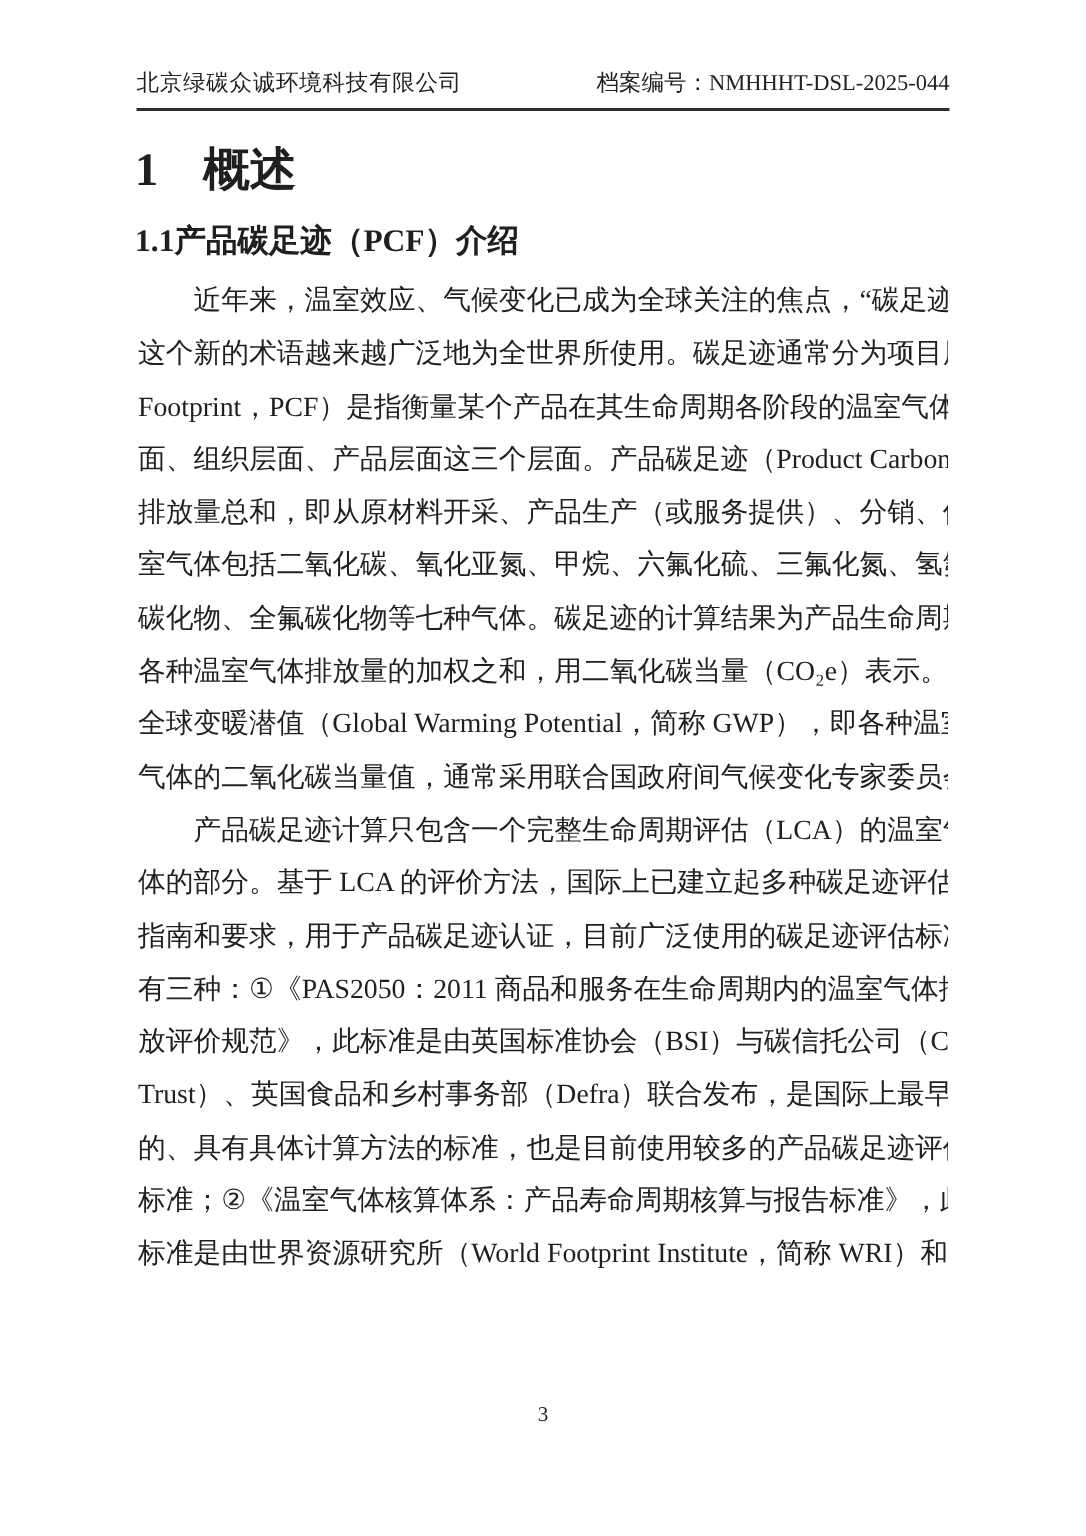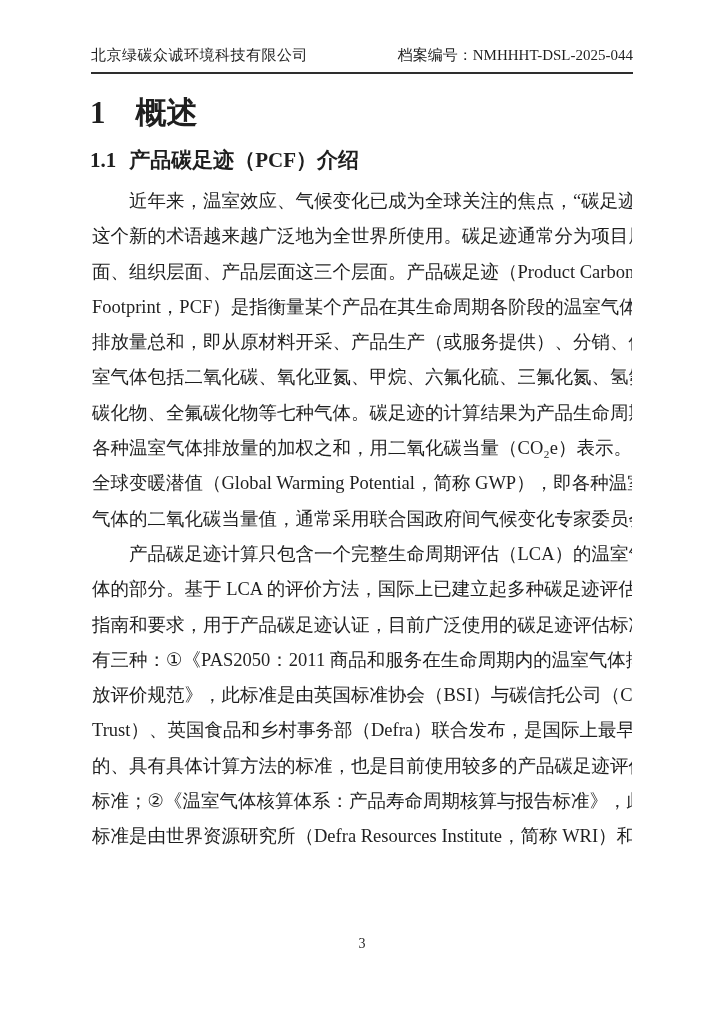--- a/index.html
+++ b/index.html
@@ -30,21 +30,21 @@
   
   .h1-row {
     position: absolute; left: 90px; top: 92px;
     font-size: 31px; font-weight: bold;
   }
   .h1-row .num { margin-right: 30px; }
   .h2-row {
     position: absolute; left: 90px; top: 146px;
     font-size: 21px; font-weight: bold;
   }
-  .h2-row .num { margin-right: 13px; }
+  .h2-row .num { }
 
   
   .body-text {
     position: absolute;
     left: 92px; top: 184px;
     width: 540px;
     font-size: 18.5px;
   }
   .para { margin: 0; }
   .para .line {
@@ -83,39 +83,39 @@
   </div>
 
   <div class="h2-row">
     <span class="num">1.1</span><span>产品碳足迹（PCF）介绍</span>
   </div>
 
   <div class="body-text">
     <div class="para" data-para-end="true">
         <div class="line first">近年来，温室效应、气候变化已成为全球关注的焦点，“碳足迹”</div>
         <div class="line">这个新的术语越来越广泛地为全世界所使用。碳足迹通常分为项目层</div>
+        <div class="line">Footprint，PCF）是指衡量某个产品在其生命周期各阶段的温室气体</div>
         <div class="line">面、组织层面、产品层面这三个层面。产品碳足迹（Product Carbon</div>
-        <div class="line">Footprint，PCF）是指衡量某个产品在其生命周期各阶段的温室气体</div>
         <div class="line">排放量总和，即从原材料开采、产品生产（或服务提供）、分销、使</div>
         <div class="line">室气体包括二氧化碳、氧化亚氮、甲烷、六氟化硫、三氟化氮、氢氟</div>
         <div class="line">碳化物、全氟碳化物等七种气体。碳足迹的计算结果为产品生命周期</div>
         <div class="line">各种温室气体排放量的加权之和，用二氧化碳当量（CO₂e）表示。</div>
         <div class="line">全球变暖潜值（Global Warming Potential，简称 GWP），即各种温室</div>
         <div class="line">气体的二氧化碳当量值，通常采用联合国政府间气候变化专家委员会</div>
       </div>
     <div class="para" data-para-end="false">
         <div class="line first">产品碳足迹计算只包含一个完整生命周期评估（LCA）的温室气</div>
         <div class="line">体的部分。基于 LCA 的评价方法，国际上已建立起多种碳足迹评估</div>
         <div class="line">指南和要求，用于产品碳足迹认证，目前广泛使用的碳足迹评估标准</div>
         <div class="line">有三种：①《PAS2050：2011 商品和服务在生命周期内的温室气体排</div>
         <div class="line">放评价规范》，此标准是由英国标准协会（BSI）与碳信托公司（Carbon</div>
         <div class="line">Trust）、英国食品和乡村事务部（Defra）联合发布，是国际上最早</div>
         <div class="line">的、具有具体计算方法的标准，也是目前使用较多的产品碳足迹评价</div>
         <div class="line">标准；②《温室气体核算体系：产品寿命周期核算与报告标准》，此</div>
-        <div class="line last">标准是由世界资源研究所（Defra Resources Institute，简称 WRI）和</div>
+        <div class="line last">标准是由世界资源研究所（World Footprint Institute，简称 WRI）和</div>
       </div>
   </div>
 
   <div class="doc-footer">
     <span>3</span>
   </div>
 
 </div>
 
 </body></html>

